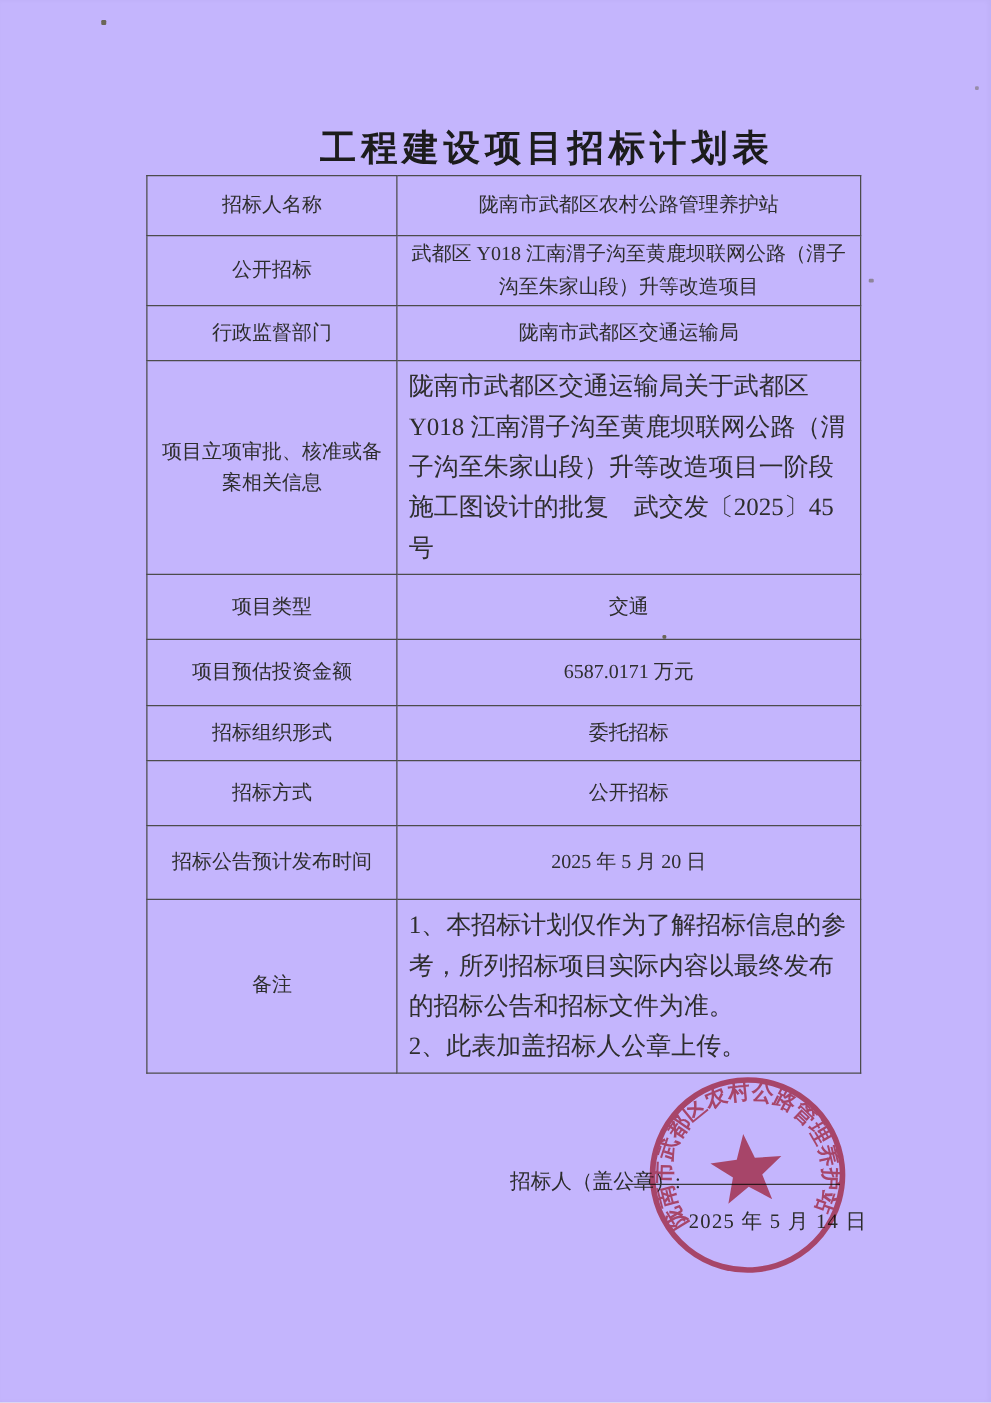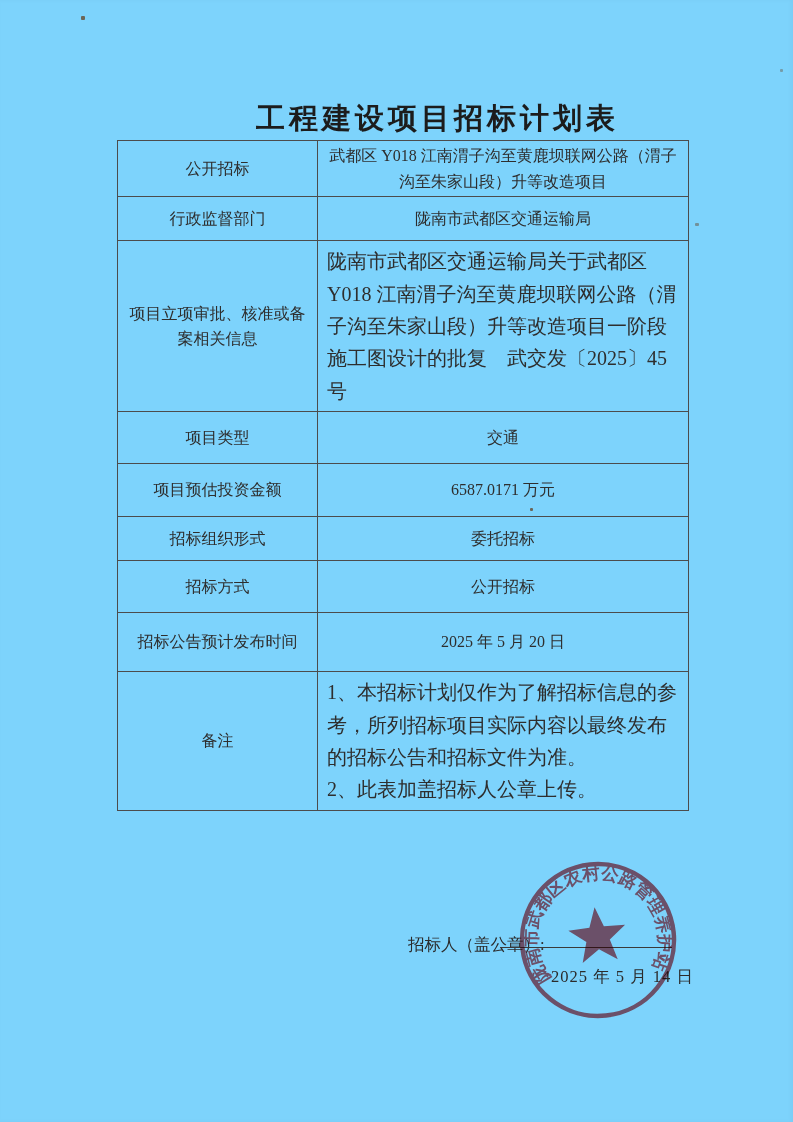--- a/index.html
+++ b/index.html
@@ -1,19 +1,19 @@
 <!DOCTYPE html>
 <html><head>
 <meta charset="utf-8">
 <style>
   html,body{margin:0;padding:0;background:#e8e8e8;}
   .page{
     position:relative;
     width:793px;height:1122px;
-    background:#7dd3fc;
+    background:#c4b5fd;
     overflow:hidden;
     font-family:"Liberation Serif","DejaVu Serif",serif;
     color:#2b2b2b;
     margin:0 auto;
     box-shadow:inset -2px 0 4px rgba(0,0,0,0.03);
   }
   .title{
     position:absolute;
     left:256px;top:99px;
     font-size:29px;
@@ -96,20 +96,24 @@
 
   <div class="speck sp1"></div>
   <div class="speck sp2"></div>
   <div class="speck sp3"></div>
   <div class="speck sp4"></div>
 
   <div class="title">工程建设项目招标计划表</div>
 
   <table class="plan">
     <tbody>
+        <tr class="r1">
+      <td class="lbl">招标人名称</td>
+      <td class="val">陇南市武都区农村公路管理养护站</td>
+    </tr>
     <tr class="r2">
       <td class="lbl">公开招标</td>
       <td class="val">武都区 Y018 江南渭子沟至黄鹿坝联网公路（渭子沟至朱家山段）升等改造项目</td>
     </tr>
     <tr class="r3">
       <td class="lbl">行政监督部门</td>
       <td class="val">陇南市武都区交通运输局</td>
     </tr>
     <tr class="r4">
       <td class="lbl">项目立项审批、核准或备案相关信息</td>

